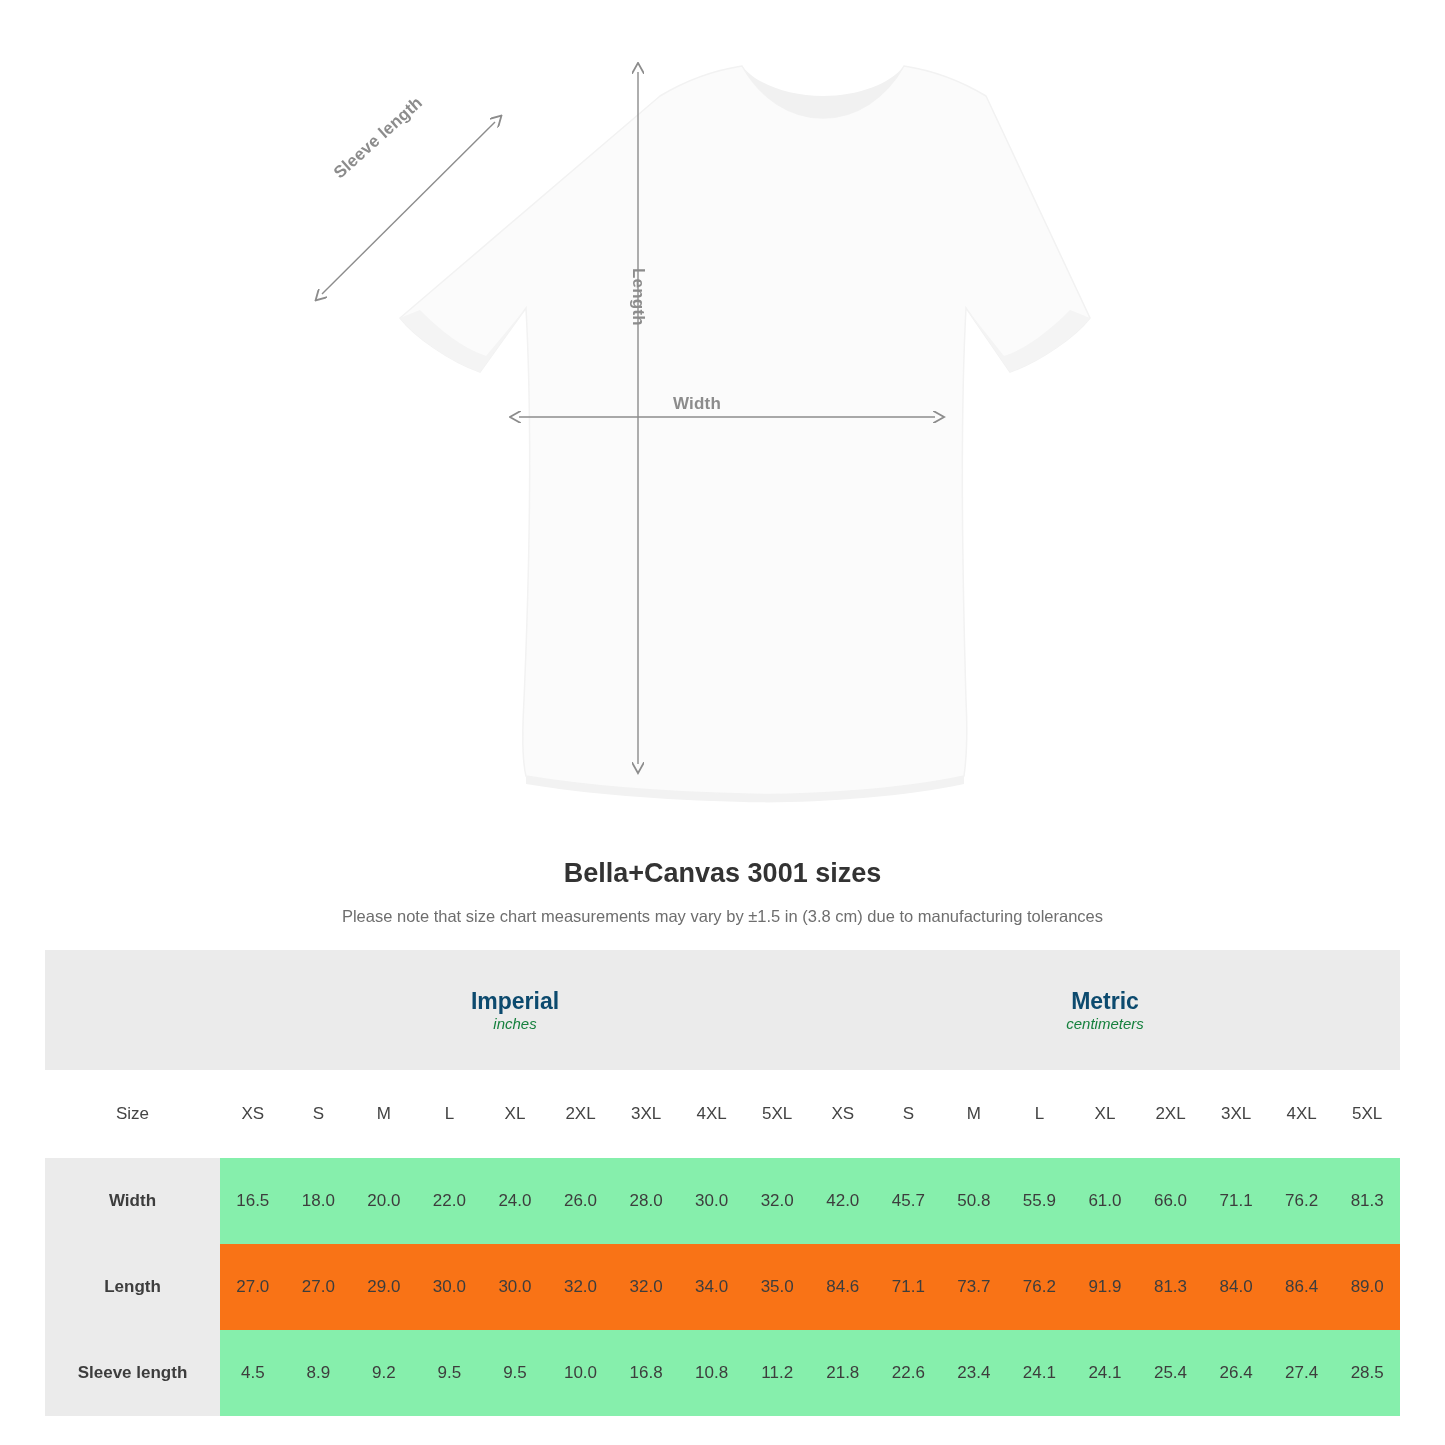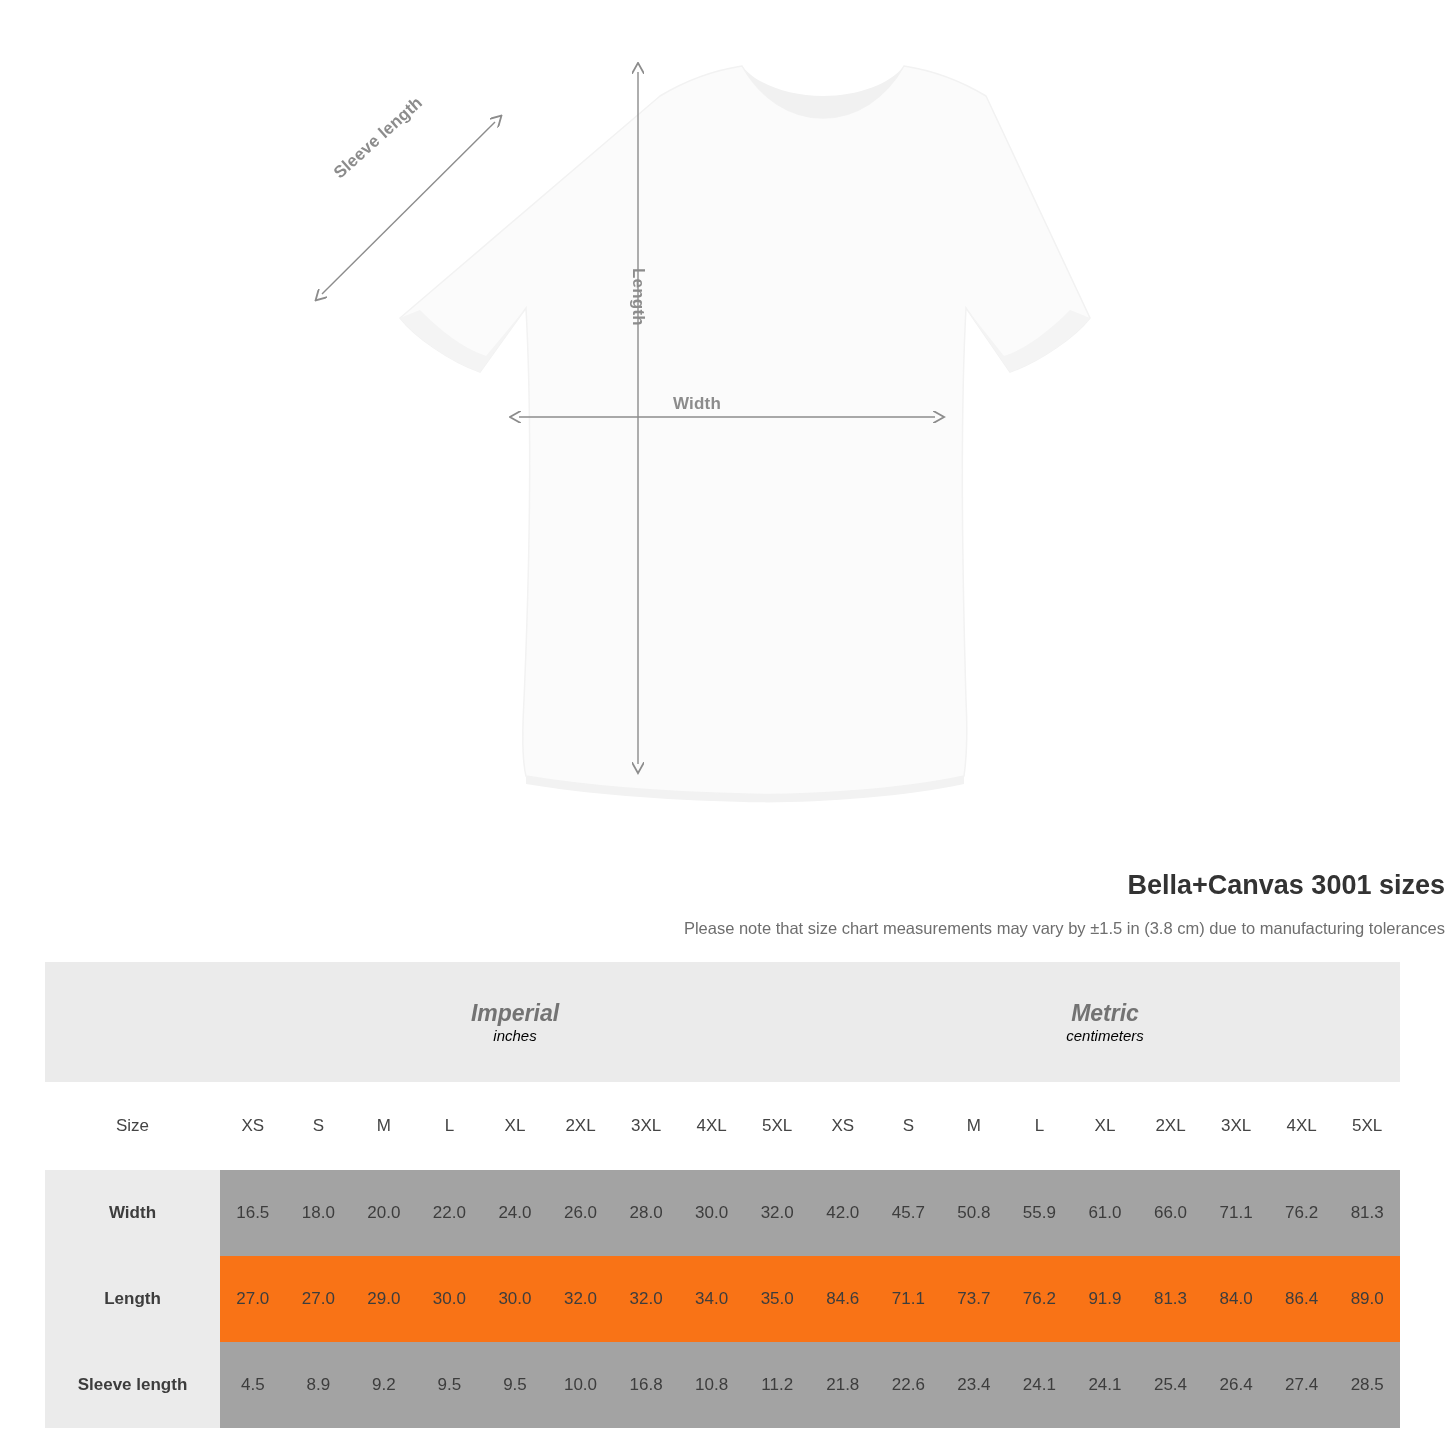--- a/index.html
+++ b/index.html
@@ -46,22 +46,22 @@
     transform: rotate(90deg);
     transform-origin: left top;
   }
   #label-width {
     left: 673px;
     top: 394px;
   }
 
   
   #title-block {
-    text-align: right;
-    margin-top: 40px;
+    text-align: center;
+    margin-top: 28px;
   }
   #chart-title {
     font-size: 27px;
     font-weight: bold;
     color: #333333;
     margin: 0;
   }
   #chart-note {
     font-size: 16.5px;
     color: #6e6e6e;
@@ -83,28 +83,27 @@
     text-align: center;
     vertical-align: middle;
   }
   .unit-head {
     background: #ebebeb;
     height: 118px;
     color: #6a6a6a;
   }
   .unit-system {
     font-size: 23px;
-    font-style: italic;
     font-weight: bold;
-    color: #737373;
+    color: #0c4a6e;
   }
   .unit-sub {
     font-size: 15px;
     font-style: italic;
-    color: #000000;
+    color: #15803d;
     margin-top: 0;
   }
   .row-head-cell {
     background: #ebebeb;
     font-weight: bold;
     font-size: 17px;
     color: #444444;
     width: 175px;
   }
   .hdr-row td {
@@ -112,21 +111,21 @@
     font-weight: normal;
     font-size: 17px;
     color: #444444;
     background: #ffffff;
   }
   .data-row td {
     height: 84px;
     font-size: 17px;
     color: #3d3d3d;
   }
-  .row-alt td { background: #a3a3a3; }
+  .row-alt td { background: #86efac; }
   .row-plain td { background: #f97316; }
   .row-alt .row-head-cell,
   .row-plain .row-head-cell { background: #ebebeb; }
 </style>
 </head>
 <body>
 
 <div id="shirt-illustration">
 
   <svg id="shirt-svg" width="1445" height="830" viewBox="0 0 1445 830">

